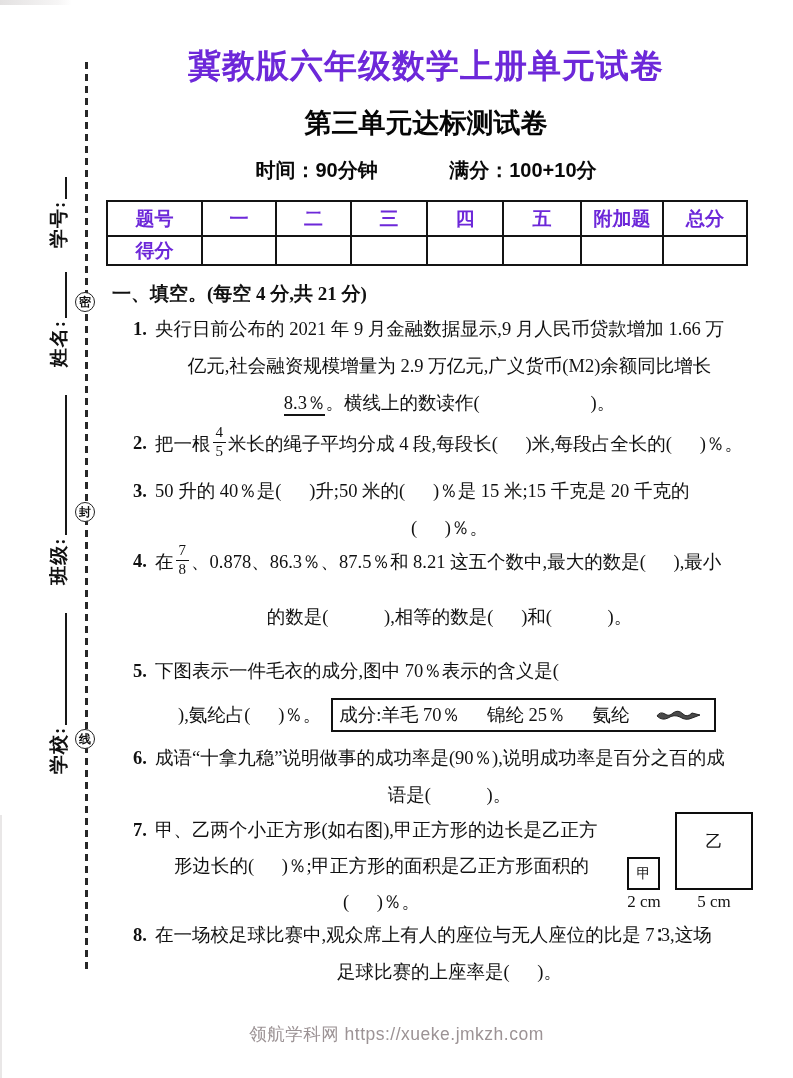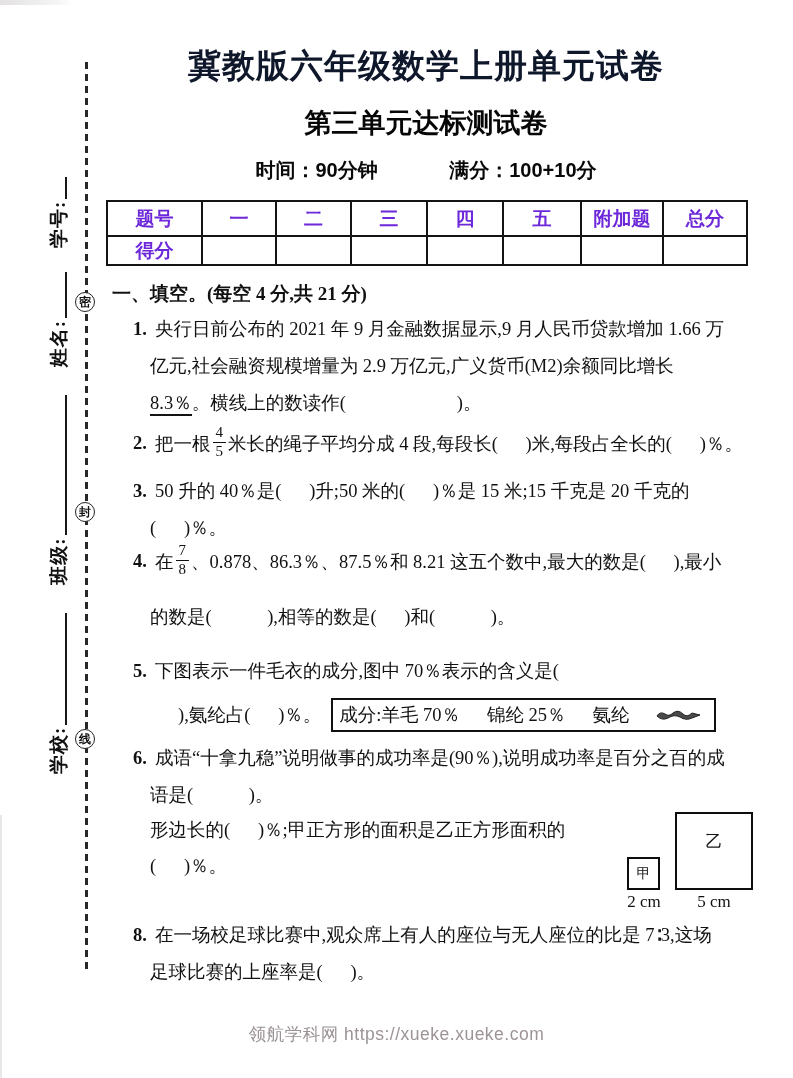--- a/index.html
+++ b/index.html
@@ -34,21 +34,21 @@
   .stamp-mi { top:292px; } .stamp-feng { top:502px; } .stamp-xian { top:729px; }
   .edge-artifact-top { position:absolute; left:0; top:0; width:72px; height:5px;
     background:linear-gradient(to right,#e3e1e1,#f6f5f5 80%,transparent); }
   .edge-artifact-left { position:absolute; left:0; top:815px; width:2px; height:263px; background:#e9e7e7; }
 
   
   .main { position:absolute; left:105px; top:0; width:642px; }
   .title {
     position:absolute; left:0; top:44px; width:642px; text-align:center;
     font-family:"Liberation Sans","DejaVu Sans",sans-serif;
-    font-size:33px; font-weight:900; letter-spacing:1px; color:#0f172a;
+    font-size:33px; font-weight:900; letter-spacing:1px; color:#6d28d9;
   }
   .subtitle {
     position:absolute; left:0; top:105px; width:642px; text-align:center;
     font-family:"Liberation Sans","DejaVu Sans",sans-serif;
     font-size:27px; font-weight:900; color:#060606;
   }
   .info-line {
     position:absolute; left:0; top:157px; width:642px; text-align:center;
     font-family:"Liberation Sans","DejaVu Sans",sans-serif;
     font-size:20px; font-weight:700; color:#090909;
@@ -62,21 +62,21 @@
     color:#6d28d9; table-layout:fixed;
   }
   .score-table td { border:2.2px solid #141414; text-align:center; padding:0; }
   .score-table tr.r1 td { height:35px; }
   .score-table tr.r2 td { height:29px; }
 
   
   .section-title { position:absolute; left:112px; width:640px; font-size:19px; font-weight:700; white-space:pre-wrap; }
   .question { position:absolute; left:133px; width:616px; font-size:18.5px; }
   .qline { line-height:37px; white-space:pre-wrap; }
-  .qline.cont { padding-left:17px; }
+  .qline.cont { padding-left:17px;text-align:center; }
   .qnum { font-weight:700; display:inline-block; width:22px; }
   .fracline { display:flex; align-items:center; height:46px; white-space:pre-wrap; }
   .frac { display:inline-flex; flex-direction:column; align-items:center; line-height:1;
           font-size:15px; margin:0 2px; transform:translateY(-1px); }
   .frac .fnum { border-bottom:1.6px solid #111; padding:0 3px 1.5px; }
   .frac .fden { padding-top:1.5px; }
   .uline { border-bottom:2px solid #141414; padding-bottom:1px; }
 
   
   .q5-line2 { display:flex; align-items:center; height:37px; }
@@ -210,31 +210,32 @@
       </div>
     </div>
   </div>
 
   <div class="question" style="top:740px">
     <div class="qline"><span class="qnum">6.</span><span>成语“十拿九稳”说明做事的成功率是(90％),说明成功率是百分之百的成</span></div>
     <div class="qline cont">语是(            )。</div>
   </div>
 
   <div class="question" style="top:812px; width:480px">
+    <div class="qline" style="line-height:36px"><span class="qnum">7.</span><span>甲、乙两个小正方形(如右图),甲正方形的边长是乙正方</span></div>
     <div class="qline cont" style="line-height:36px">形边长的(      )％;甲正方形的面积是乙正方形面积的</div>
     <div class="qline cont" style="line-height:36px">(      )％。</div>
   </div>
 
   <div class="fig7">
     <div class="sq-small">甲</div>
     <div class="sq-large">乙</div>
     <div class="sq-size size-small">2 cm</div>
     <div class="sq-size size-large">5 cm</div>
   </div>
 
   <div class="question" style="top:917px">
     <div class="qline"><span class="qnum">8.</span><span>在一场校足球比赛中,观众席上有人的座位与无人座位的比是 7∶3,这场</span></div>
     <div class="qline cont">足球比赛的上座率是(      )。</div>
   </div>
 
-  <div class="footer">领航学科网 https://xueke.xueke.com</div>
+  <div class="footer">领航学科网 https://xueke.jmkzh.com</div>
 
 </div>
 
 </body></html>

